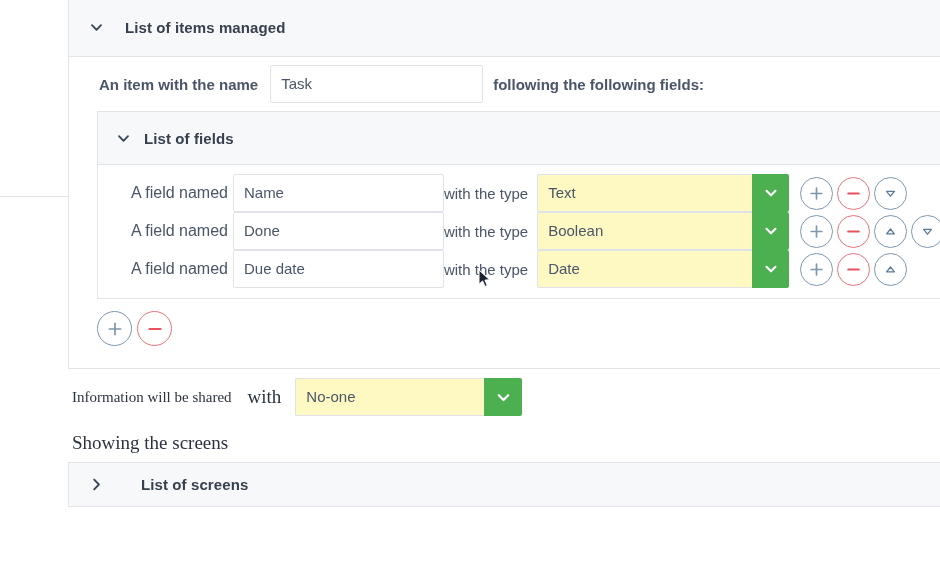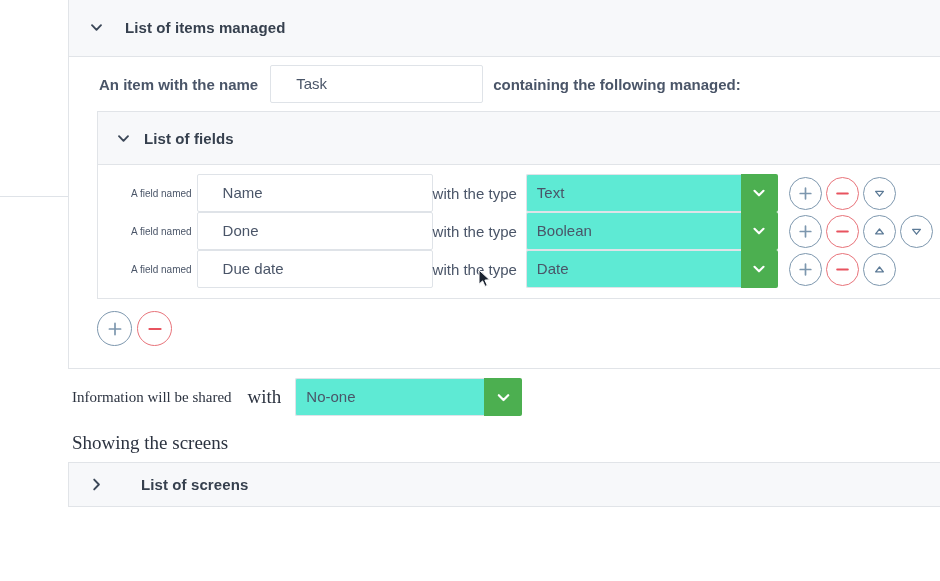--- a/index.html
+++ b/index.html
@@ -84,21 +84,21 @@
   }
   .item-line .lbl { white-space: nowrap; font-weight: bold; }
 
   .txtbox {
     box-sizing: border-box;
     border: 1px solid #dfe3e8;
     border-radius: 2px;
     background: #ffffff;
     height: 38px;
     line-height: 36px;
-    padding: 0 25px;
+    padding: 0 10px;
     font-size: 15px;
     color: #4a5568;
     font-family: "Liberation Sans", sans-serif;
     overflow: hidden;
     white-space: nowrap;
   }
   #item-name-input { width: 213px; margin-left: 12px; }
   #item-suffix { margin-left: 10px; }
 
   
@@ -120,47 +120,47 @@
 
   .field-row {
     display: flex;
     align-items: center;
     height: 38px;
     margin-bottom: 0;
     padding-left: 33px;
   }
   .field-row + .field-row { margin-top: 0px; }
   .field-row .rowlbl {
-    font-size: 10px;
+    font-size: 16px;
     color: #4a5568;
     white-space: nowrap;
   }
   .field-name-input {
-    width: 236px;
+    width: 211px;
     margin-left: 5px;
   }
   .field-row .midlbl {
     font-size: 15px;
     color: #4a5568;
     white-space: nowrap;
   }
 
   
   .select-wrap {
     display: flex;
     align-items: stretch;
     margin-left: 9px;
     height: 38px;
   }
   .select-field {
     box-sizing: border-box;
     border: 1px solid #dfe3e8;
     border-right: none;
     border-radius: 2px 0 0 2px;
-    background: #5eead4;
+    background: #fef9c3;
     height: 38px;
     line-height: 36px;
     padding: 0 10px;
     font-size: 15px;
     color: #4a5568;
     overflow: hidden;
     white-space: nowrap;
   }
   .select-caret {
     width: 37px;
@@ -276,21 +276,21 @@
       </svg>
     </span>
     <span class="panel-title">List of items managed</span>
   </div>
 
   <div id="outer-body">
 
     <div class="item-line">
       <span class="lbl">An item with the name</span>
       <span class="txtbox" id="item-name-input" placeholder="Name">Task</span>
-      <span class="lbl" id="item-suffix">containing the following managed:</span>
+      <span class="lbl" id="item-suffix">following the following fields:</span>
     </div>
 
     <section id="inner-panel">
 
       <div class="panel-header">
         <span class="chev">
           <svg width="17" height="17" viewBox="0 0 17 17">
             <path d="M4 6.2 L8.5 10.8 L13 6.2" fill="none" stroke="#3c4858" stroke-width="1.9" stroke-linecap="round" stroke-linejoin="round"></path>
           </svg>
         </span>

